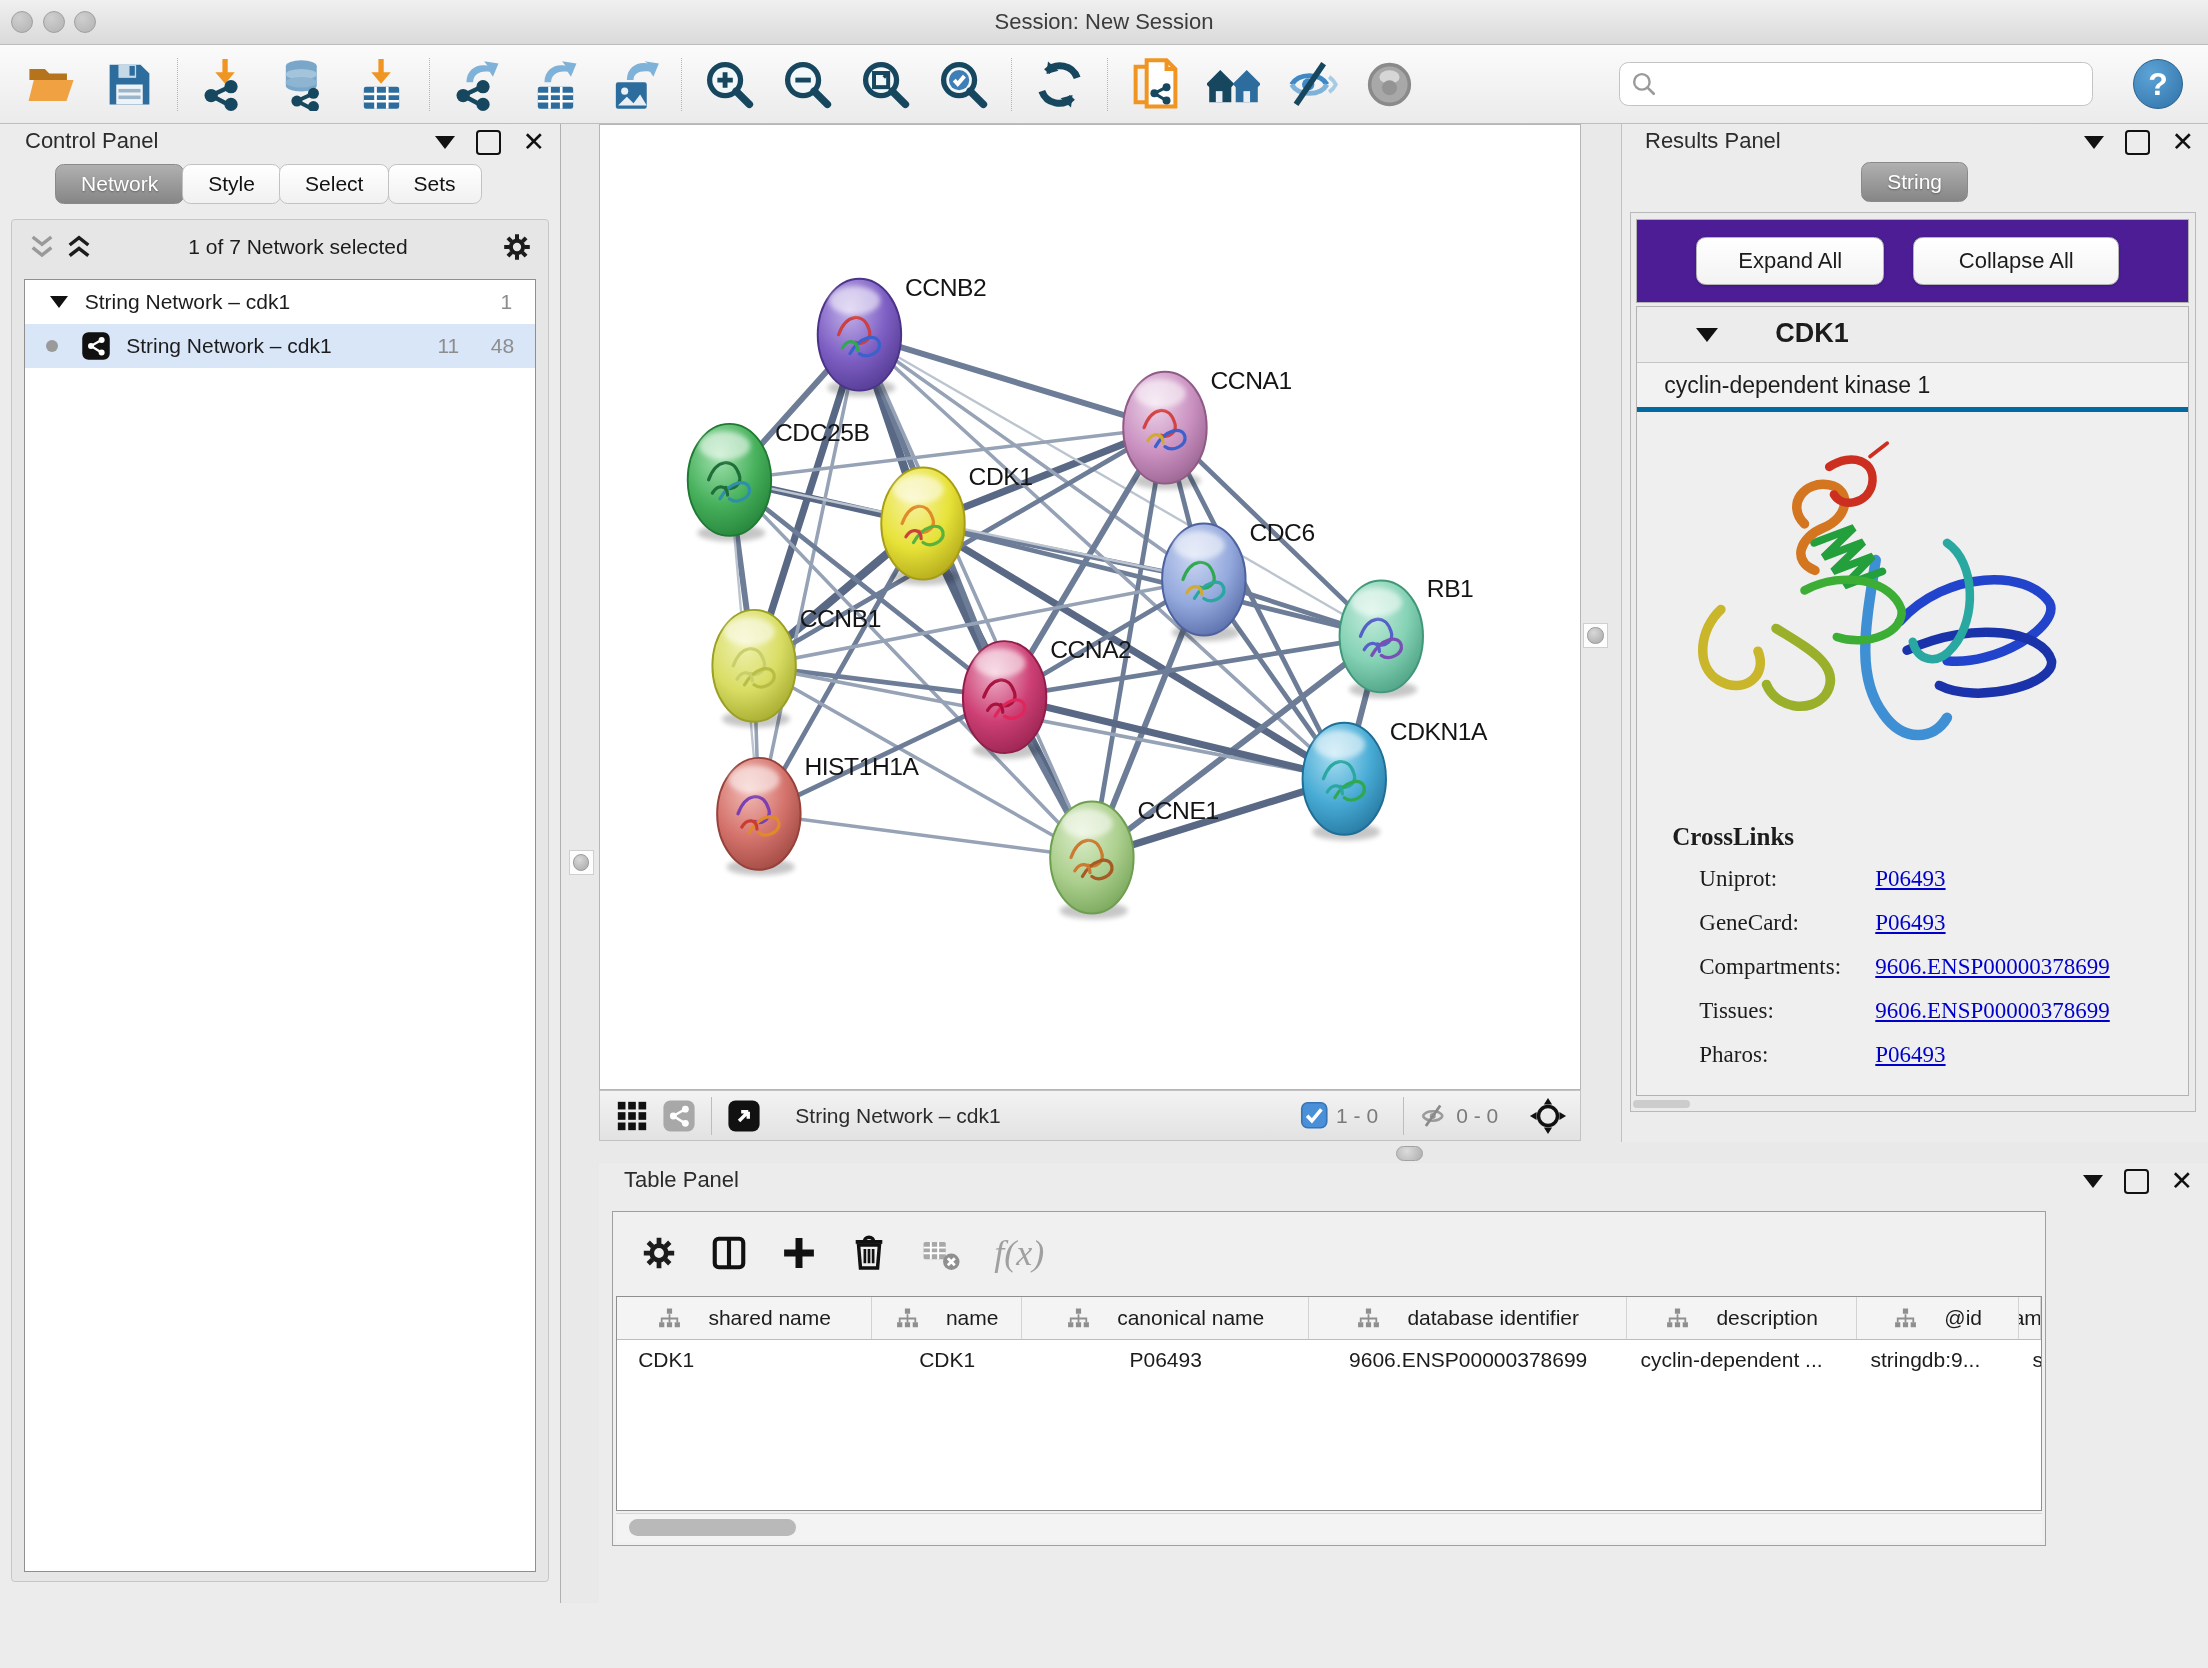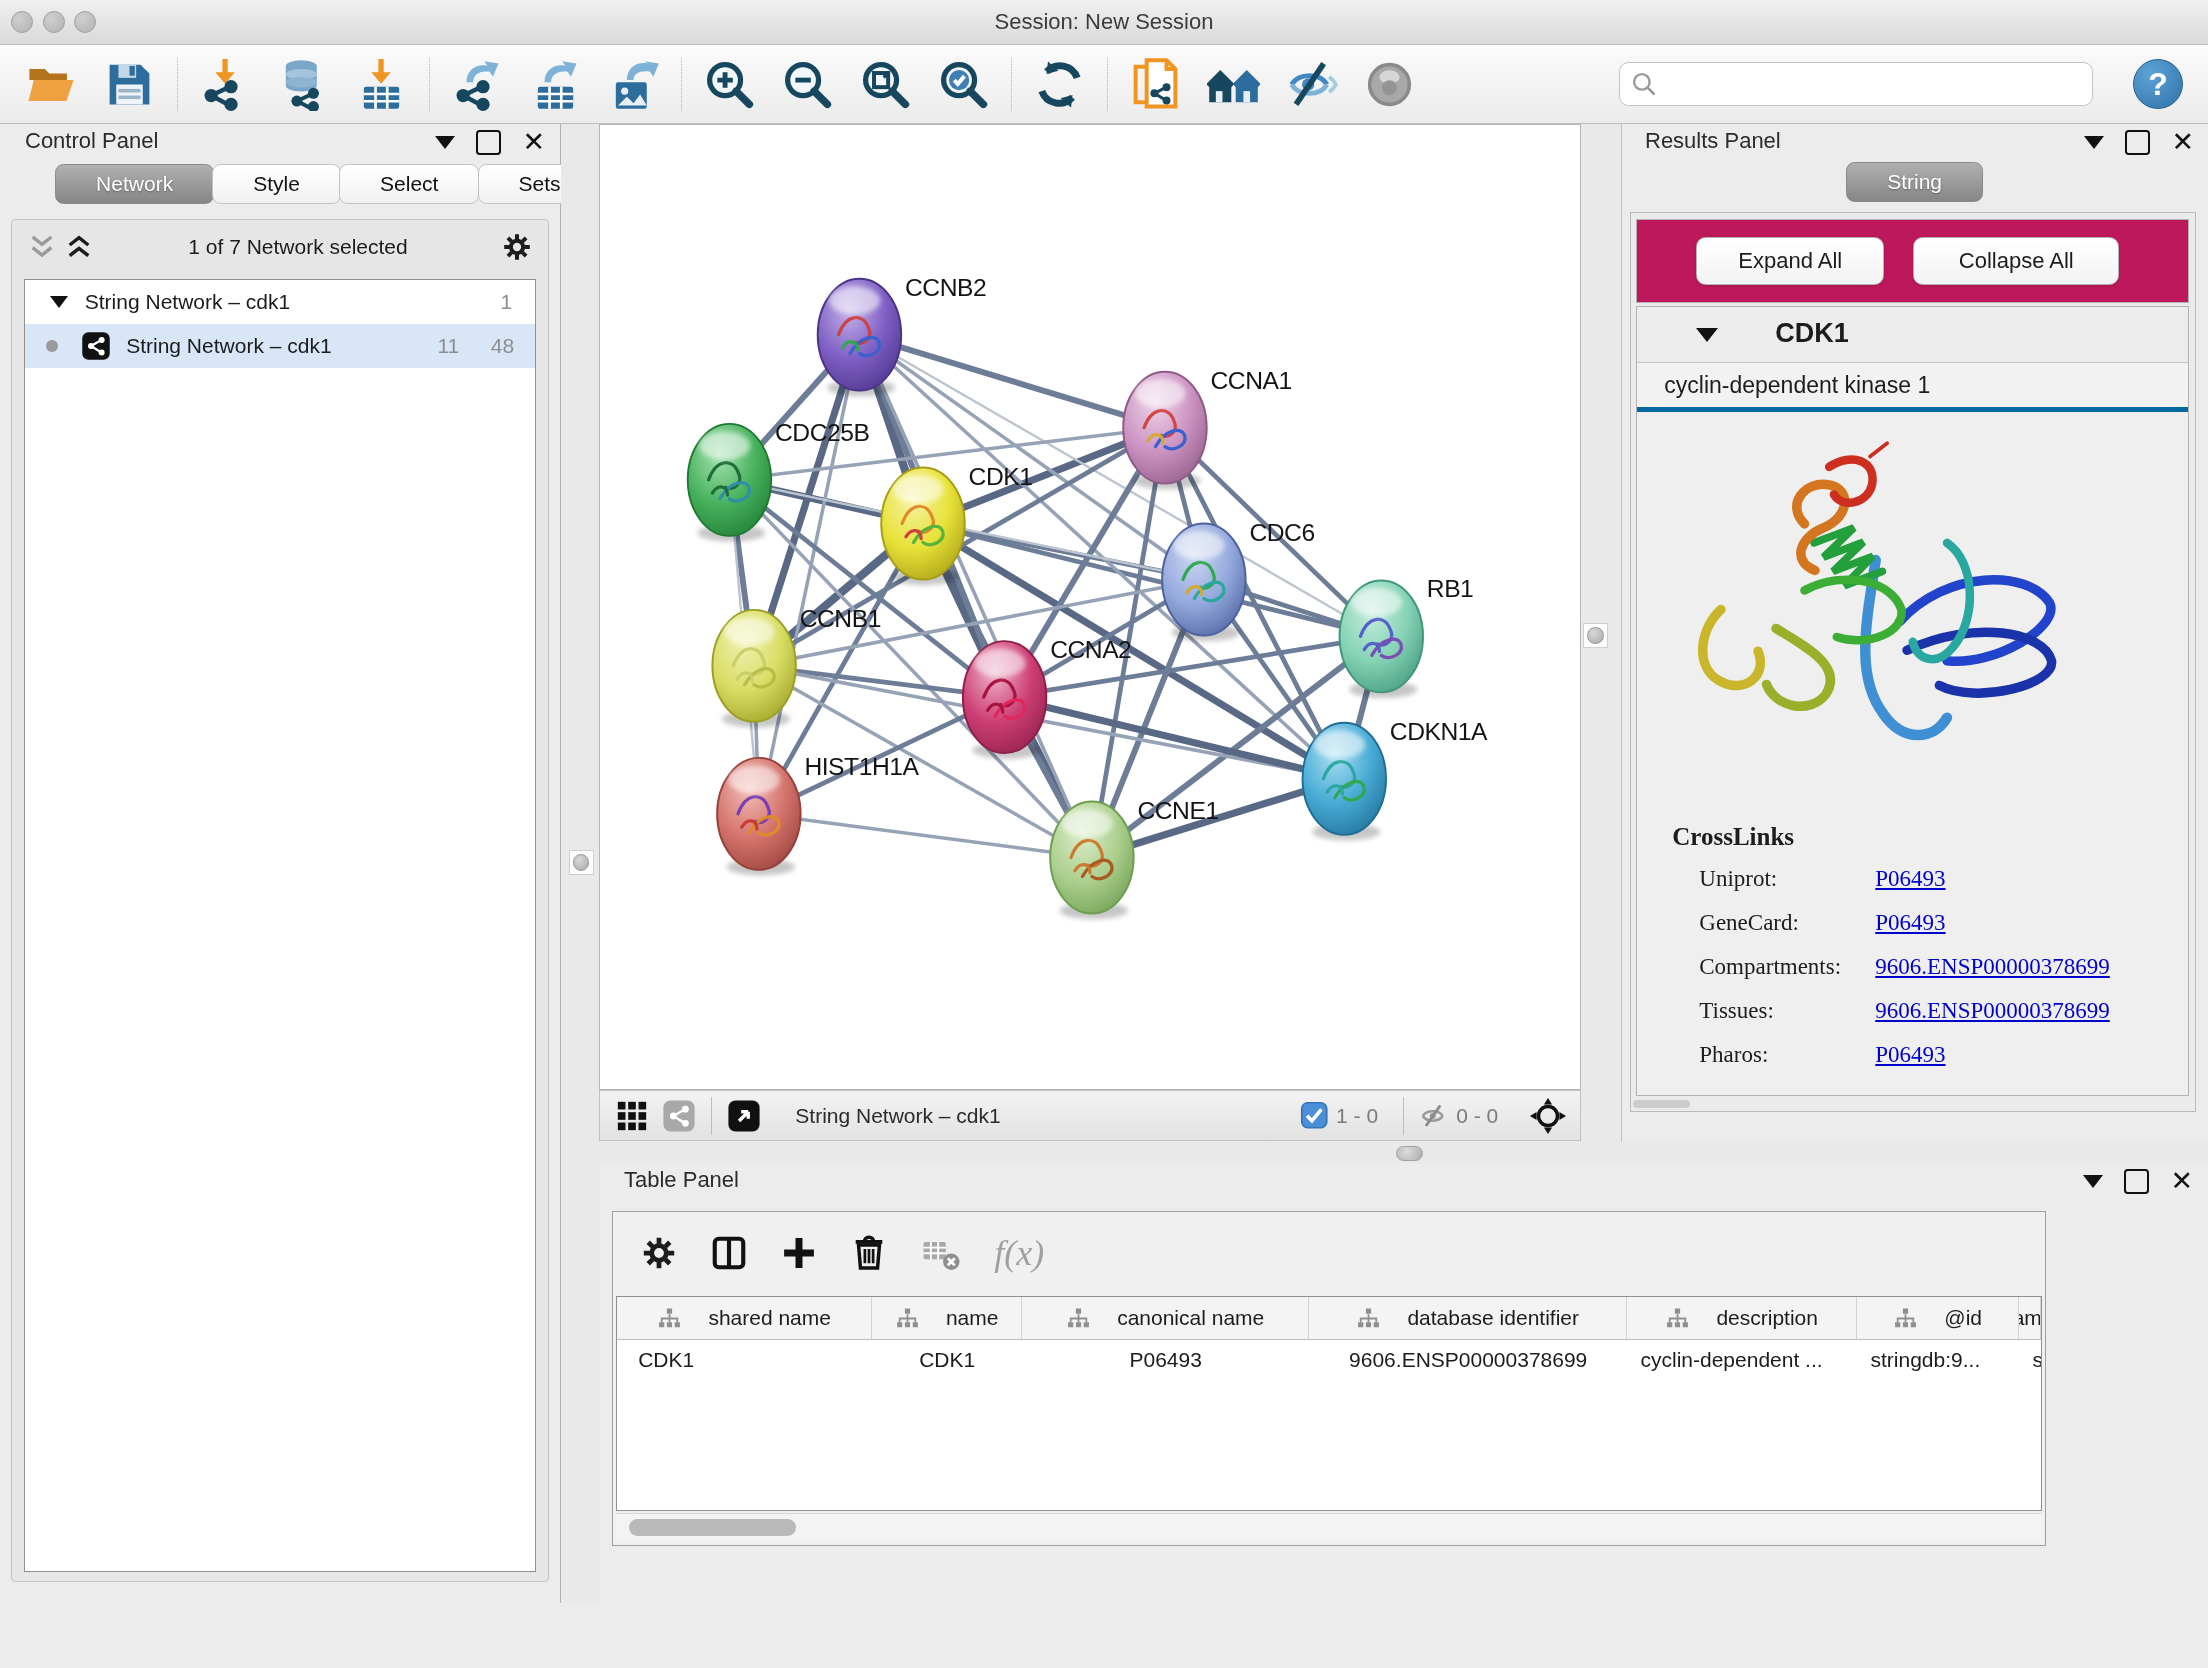--- a/index.html
+++ b/index.html
@@ -28,21 +28,21 @@
   .help-btn{width:48px;height:48px;border-radius:50%;background:radial-gradient(circle at 35% 30%,#5ea3d6,#2e72a8);
     color:#fff;font-size:32px;font-weight:bold;text-align:center;line-height:48px;border:1px solid #2a628f;}
   
   .phead{position:absolute;left:0;top:0;right:0;height:34px;}
   .ptitle{position:absolute;left:25px;top:3.8px;font-size:22px;color:#2b2b2b;}
   .pctrls{position:absolute;right:15px;top:5.7px;display:flex;align-items:center;gap:21px;}
   .c-arrow{width:0;height:0;border-left:10.5px solid transparent;border-right:10.5px solid transparent;border-top:13.3px solid #111;}
   .c-float{width:21px;height:21px;border:2.9px solid #111;border-radius:3.8px;}
   .c-close{font-size:27px;font-weight:bold;color:#111;line-height:21px;}
   .tab{border:1px solid #c2c2c2;background:linear-gradient(#ffffff,#f1f1f1);color:#111;
-    padding:0 40px;height:38px;line-height:38px;font-size:21px;border-radius:8.6px;margin-left:-1.9px;}
+    padding:0 25px;height:38px;line-height:38px;font-size:21px;border-radius:8.6px;margin-left:-1.9px;}
   .tab.active{background:linear-gradient(#b0b0b0,#868686);color:#fff;border-color:#8a8a8a;
     text-shadow:0 1px 1.9px rgba(0,0,0,.35);}
   
   .control-panel{position:absolute;left:0;top:124px;width:561px;height:1479px;background:#ececec;
     border-right:1px solid #b0b0b0;box-sizing:border-box;}
   .cp-tabs{position:absolute;left:57px;top:40px;display:flex;}
   .cp-body{position:absolute;left:11.4px;top:95px;right:11.4px;bottom:21px;background:#e6e6e6;
     border:1px solid #c6c6c6;border-radius:3.8px;}
   .cp-toolrow{position:absolute;left:0;top:0;right:0;height:53px;display:flex;align-items:center;}
   .chev{width:32px;height:32px;}
@@ -74,21 +74,21 @@
     display:flex;align-items:center;font-size:21px;color:#2b2b2b;}
   .ns-sep{width:0;height:38px;border-left:1px solid #bdbdbd;margin:0 15px;}
   .ns-icon{width:34px;height:34px;}
   .ns-title{margin-left:34px;flex:1;}
   .ns-count{color:#7b7b7b;margin:0 9.5px 0 7.6px;}
   
   .results-panel{position:absolute;left:1622px;top:124px;width:587px;height:1018px;background:#ececec;}
   .rp-tabwrap{position:absolute;left:0;right:0;top:38px;display:flex;justify-content:center;}
   .rp-box{position:absolute;left:7.6px;top:88px;width:566px;height:900px;background:#ebebeb;
     border:1px solid #b9b9b9;box-sizing:border-box;}
-  .rp-btnbox{position:absolute;left:5.7px;top:5.7px;right:5.7px;height:82px;border:1px solid #b2b2b2;background:#be185d;}
+  .rp-btnbox{position:absolute;left:5.7px;top:5.7px;right:5.7px;height:82px;border:1px solid #b2b2b2;background:#4c1d95;}
   .rp-btn{position:absolute;top:17px;height:46px;border-radius:9.5px;border:1px solid #b5b5b5;
     background:linear-gradient(#ffffff,#f3f3f3);box-shadow:0 1px 2.9px rgba(0,0,0,.18);
     font-size:22px;text-align:center;line-height:46px;}
   .rp-gene{position:absolute;left:5.7px;top:93px;right:5.7px;bottom:15px;border:1px solid #b2b2b2;background:#efefef;}
   .rg-head{height:55px;border-bottom:1px solid #c6c6c6;background:#ececec;position:relative;}
   .rg-caret{position:absolute;left:59px;top:21px;width:0;height:0;border-left:11.4px solid transparent;
     border-right:11.4px solid transparent;border-top:14.3px solid #111;}
   .rg-name{position:absolute;left:138px;top:11.4px;font-size:27px;font-weight:bold;}
   .rg-desc{height:44px;background:#f2f2f2;border-bottom:5px solid #0369a1;font-size:23px;
     line-height:44px;padding-left:27px;}

